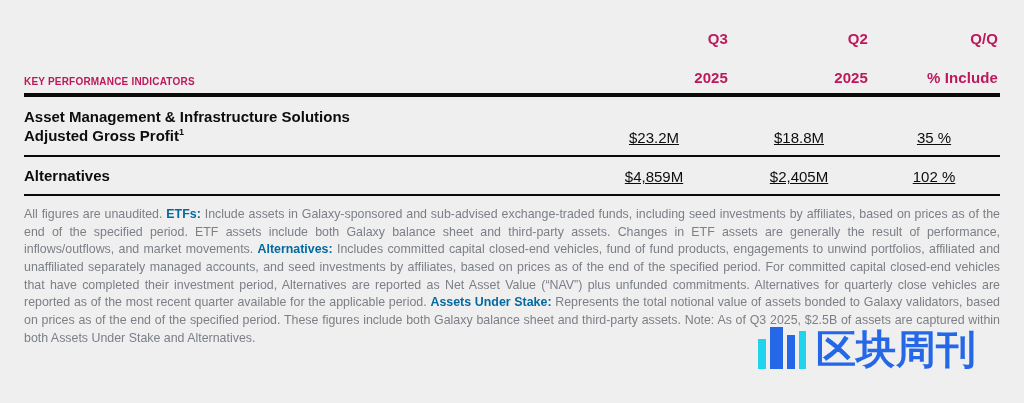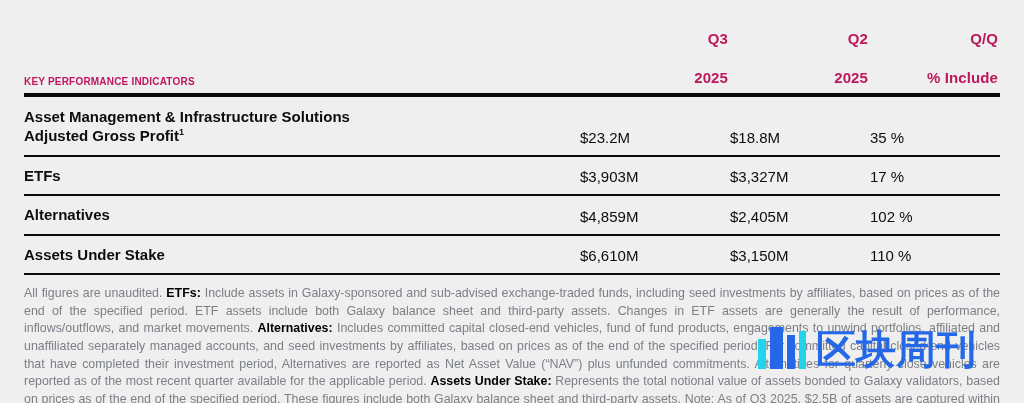--- a/index.html
+++ b/index.html
@@ -75,40 +75,41 @@
     font-size: 15px;
     color: #0d0d0d;
   }
   .drow.tall td { padding-top: 10px; }
   .drow td.lbl {
     text-align: left;
     font-weight: bold;
     line-height: 1.3;
   }
   .drow td.num {
-    text-align: left;
+    text-align: center;
     font-weight: normal;
     padding-right: 2px;
     white-space: nowrap;
+    text-decoration: underline;
   }
   sup { font-size: 9px; vertical-align: super; line-height: 0; }
 
   
   .foot {
     margin-top: 10px;
     width: 976px;
     font-size: 12.4px;
     line-height: 1.42;
     color: #7b7f86;
     text-align: justify;
     text-justify: inter-word;
     position: relative;
     z-index: 1;
   }
-  .foot b { color: #000000; font-weight: bold; }
+  .foot b { color: #0369a1; font-weight: bold; }
 
   
   .watermark {
     position: absolute;
     left: 758px;
     top: 313px;
     width: 236px;
     height: 44px;
     z-index: 2;
     pointer-events: none;
@@ -154,40 +155,28 @@
       <tr class="drow tall">
         <td class="lbl">
           <span>Asset Management &amp; Infrastructure Solutions</span><br>
           <span>Adjusted Gross Profit</span><sup>1</sup>
         </td>
         <td class="num">$23.2M</td>
         <td class="num">$18.8M</td>
         <td class="num">35 %</td>
       </tr>
 
-      <tr class="drow">
-        <td class="lbl">ETFs</td>
-        <td class="num">$3,903M</td>
-        <td class="num">$3,327M</td>
-        <td class="num">17 %</td>
-      </tr>
 
       <tr class="drow">
         <td class="lbl">Alternatives</td>
         <td class="num">$4,859M</td>
         <td class="num">$2,405M</td>
         <td class="num">102 %</td>
       </tr>
 
-      <tr class="drow">
-        <td class="lbl">Assets Under Stake</td>
-        <td class="num">$6,610M</td>
-        <td class="num">$3,150M</td>
-        <td class="num">110 %</td>
-      </tr>
 
     </tbody>
   </table>
 
   <div class="foot"><span>All figures are unaudited. </span><b>ETFs:</b><span> Include assets in Galaxy-sponsored and sub-advised exchange-traded funds, including seed investments by affiliates, based on prices as of the end of the specified period. ETF assets include both Galaxy balance sheet and third-party assets. Changes in ETF assets are generally the result of performance, inflows/outflows, and market movements. </span><b>Alternatives:</b><span> Includes committed capital closed-end vehicles, fund of fund products, engagements to unwind portfolios, affiliated and unaffiliated separately managed accounts, and seed investments by affiliates, based on prices as of the end of the specified period. For committed capital closed-end vehicles that have completed their investment period, Alternatives are reported as Net Asset Value (“NAV”) plus unfunded commitments. Alternatives for quarterly close vehicles are reported as of the most recent quarter available for the applicable period. </span><b>Assets Under Stake:</b><span> Represents the total notional value of assets bonded to Galaxy validators, based on prices as of the end of the specified period. These figures include both Galaxy balance sheet and third-party assets. Note: As of Q3 2025, $2.5B of assets are captured within both Assets Under Stake and Alternatives.</span></div>
 
   <div class="watermark">
     <svg width="236" height="44" viewBox="0 0 236 44" xmlns="http://www.w3.org/2000/svg">
       <g>
         <rect x="0" y="14" width="8" height="30" fill="#22d3ee"></rect>

